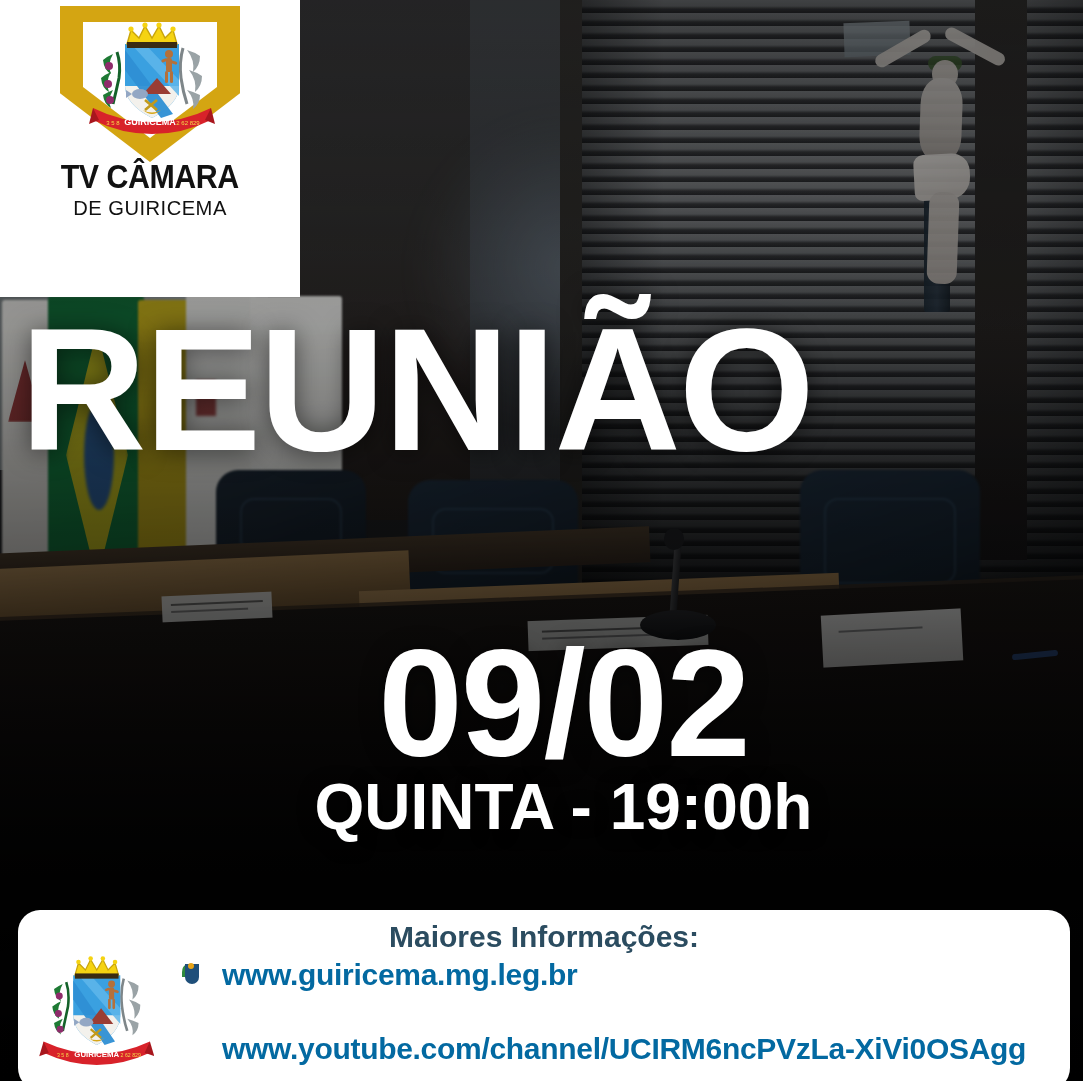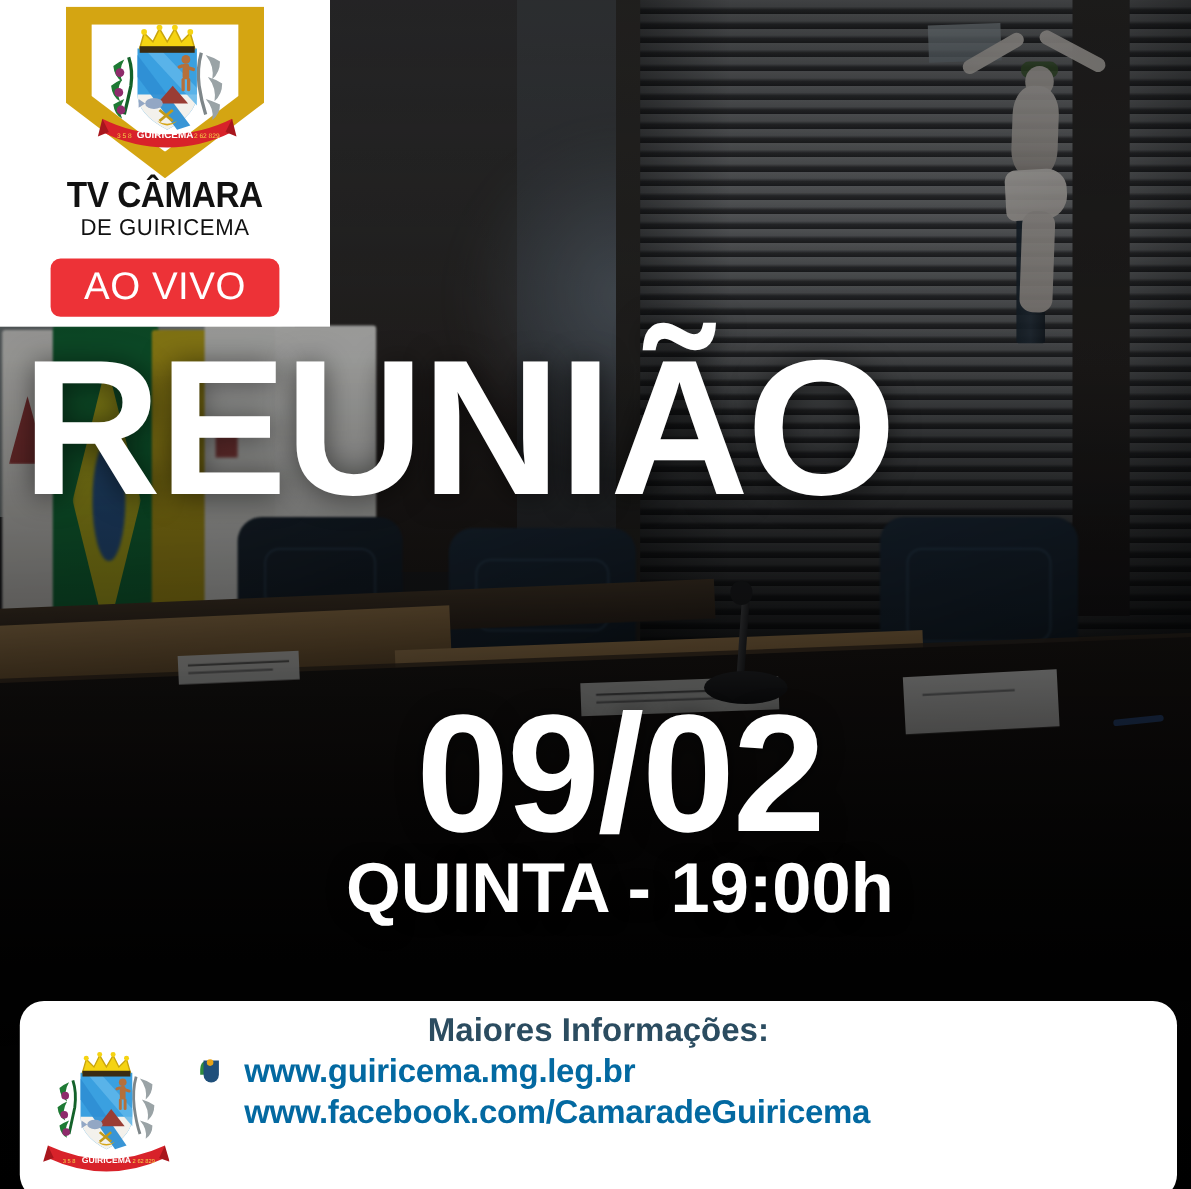--- a/index.html
+++ b/index.html
@@ -338,21 +338,20 @@
           <path d="M10 86 l-4 16 l10 -4 z" fill="#a8161d"></path>
           <path d="M128 86 l4 16 l-10 -4 z" fill="#a8161d"></path>
           <text x="67" y="103" font-family="Liberation Sans, sans-serif" font-size="9" font-weight="700" fill="#fff" text-anchor="middle">GUIRICEMA</text>
           <text x="30" y="103" font-family="Liberation Sans, sans-serif" font-size="6" fill="#f6d84a" text-anchor="middle">3  5 8</text>
           <text x="105" y="103" font-family="Liberation Sans, sans-serif" font-size="6" fill="#f6d84a" text-anchor="middle">2 62 829</text>
         </g>
       </svg>
     </div>
     <div class="logo-title">TV CÂMARA</div>
     <div class="logo-sub">DE GUIRICEMA</div>
-    <div class="live-badge">AO VIVO</div>
   </div>
 
   <div class="headline">
     <div class="h-main">REUNIÃO</div>
   </div>
 
   <div class="date-block">
     <div class="d-main">09/02</div>
     <div class="d-sub">QUINTA - 19:00h</div>
   </div>
@@ -423,24 +422,24 @@
             <span class="ico-web">
               <span class="leaf"></span><span class="j"></span><span class="dot"></span>
             </span>
           </span>
           <span class="link-txt">www.guiricema.mg.leg.br</span>
         </div>
         <div class="link-row">
           <span class="link-ico">
             <span class="ico-fb"><span class="f">f</span></span>
           </span>
-          <span class="link-txt">www.facebook.com/CamaradeGuiricema</span>
         </div>
         <div class="link-row">
           <span class="link-ico">
             <span class="ico-yt"><span class="tri"></span></span>
           </span>
+          <span class="link-txt">www.youtube.com/channel/UCIRM6ncPVzLa-XiVi0OSAgg</span>
         </div>
       </div>
     </div>
   </div>
 
 </div>
 
 </body></html>

